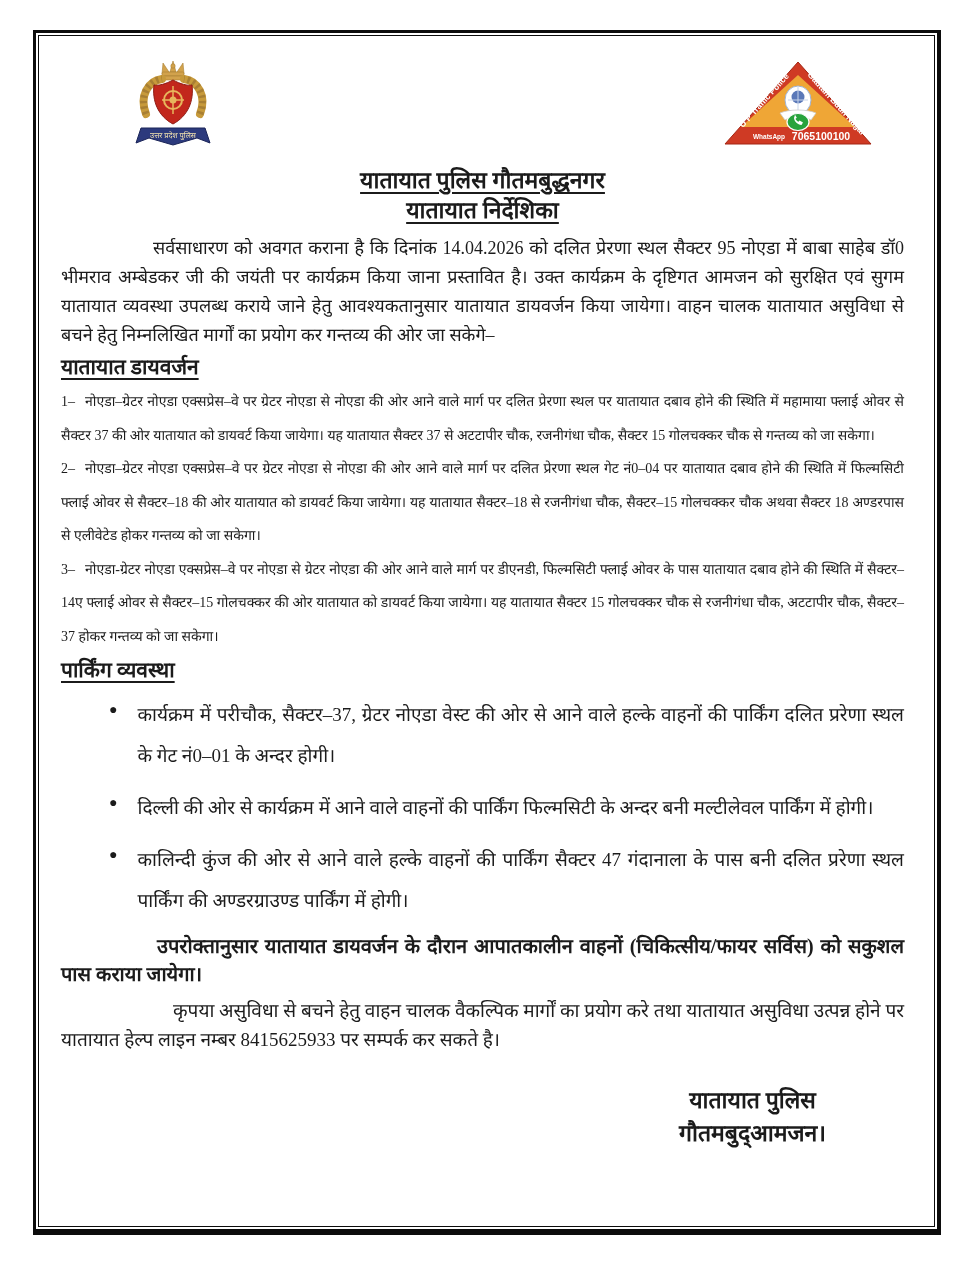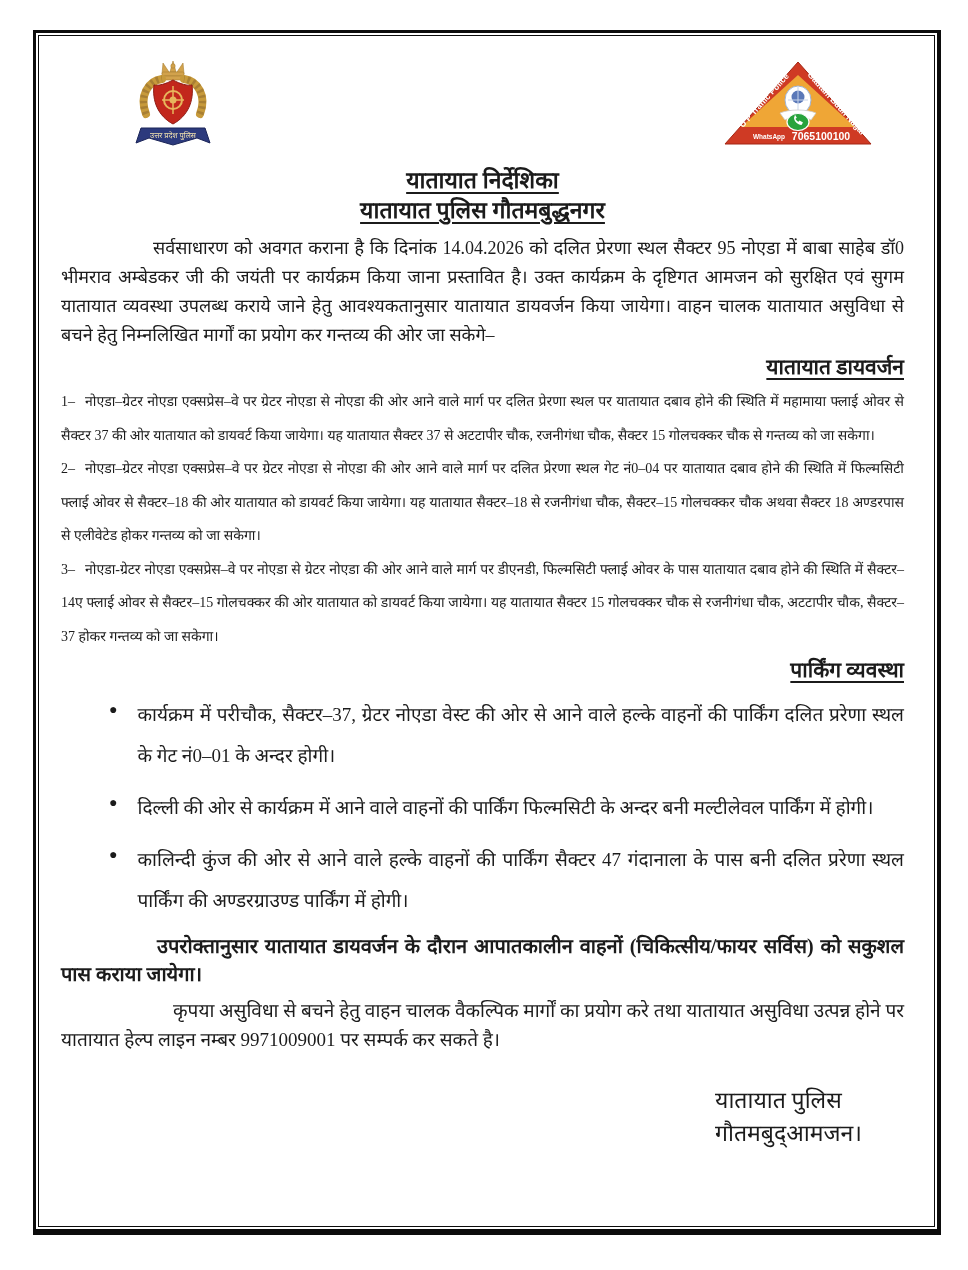--- a/index.html
+++ b/index.html
@@ -16,33 +16,33 @@
     position:absolute;inset:2px;border:1px solid #0c0c0c;
     padding:24px 30px 0 22px;overflow:hidden;
   }
   .logo-row{
     display:flex;justify-content:space-between;align-items:flex-start;
     padding-left:70px;padding-right:30px;height:98px;
   }
   .titles{text-align:center;font-weight:bold;font-size:23px;line-height:30px;margin-top:8px;}
   .u{text-decoration:underline;text-decoration-thickness:2px;text-underline-offset:4px;}
   .intro{margin:8px 0 0 0;font-size:18px;line-height:29px;text-align:justify;text-indent:92px;}
-  .sec-head{text-align:right;font-weight:bold;font-size:21px;line-height:30px;margin:2px 0 3px 0;}
+  .sec-head{text-align:left;font-weight:bold;font-size:21px;line-height:30px;margin:2px 0 3px 0;}
   .point{margin:0;font-size:14px;line-height:33.5px;text-align:justify;}
   .pt-num{padding-right:10px;}
   .bullets{padding:6px 0 0 48px;}
   .bullet{display:flex;margin-bottom:11px;}
   .dot{flex:0 0 auto;margin-right:20px;line-height:31px;font-size:14px;}
   .dot::before{content:"\25CF";}
   .btext{margin:0;flex:1;font-size:19px;line-height:41px;text-align:justify;}
   .emergency{margin:2px 0 8px 0;font-weight:bold;font-size:20px;line-height:28px;text-align:justify;text-indent:96px;}
   .helpline{margin:3px 0 0 0;font-size:19px;line-height:29px;text-align:justify;text-indent:112px;}
   .signature{
-    margin:30px 42px 0 auto;width:max-content;
-    font-weight:normal;font-size:23px;line-height:33px;
+    margin:30px 78px 0 auto;width:max-content;text-align:center;
+    font-weight:bold;font-size:23px;line-height:33px;
   }
 </style>
 </head>
 <body>
 
 <div class="frame-outer">
   <div class="frame-inner">
 
     <div class="logo-row">
 
@@ -77,22 +77,22 @@
         <path d="M76 26 L76 54 M66 40 L86 40" stroke="#c7d4ea" stroke-width="1"></path>
         <path d="M58 53 C67 49 85 49 94 53 L89 60 C83 56 69 56 63 60 Z" fill="#ffffff" stroke="#cccccc" stroke-width="0.8"></path>
         <ellipse cx="76" cy="62" rx="11" ry="8.5" fill="#28a33c" stroke="#ffffff" stroke-width="1.2"></ellipse>
         <path d="M72 58 c0.5 4 3.5 6.5 7.5 7 l1.5-2.5 -3.5-2 -1 1.2 c-1.5-0.5 -2.5-1.6 -3-3 l1.3-1 -1.8-3 Z" fill="#ffffff"></path>
         <text x="47" y="79" font-size="6.5" font-weight="bold" fill="#ffffff" font-family="Liberation Sans, sans-serif" text-anchor="middle">WhatsApp</text>
         <text x="99" y="80" font-size="10.5" font-weight="bold" fill="#ffffff" font-family="Liberation Sans, sans-serif" text-anchor="middle">7065100100</text>
       </svg>
     </div>
 
     <div class="titles">
+      <div><span class="u">यातायात पुलिस गौतमबुद्धनगर</span></div>
       <div><span class="u">यातायात निर्देशिका</span></div>
-      <div><span class="u">यातायात पुलिस गौतमबुद्धनगर</span></div>
     </div>
 
     <p class="intro">सर्वसाधारण को अवगत कराना है कि दिनांक 14.04.2026 को दलित प्रेरणा स्थल सैक्टर 95 नोएडा में बाबा साहेब डॉ0 भीमराव अम्बेडकर जी की जयंती पर कार्यक्रम किया जाना प्रस्तावित है। उक्त कार्यक्रम के दृष्टिगत आमजन को सुरक्षित एवं सुगम यातायात व्यवस्था उपलब्ध कराये जाने हेतु आवश्यकतानुसार यातायात डायवर्जन किया जायेगा। वाहन चालक यातायात असुविधा से बचने हेतु निम्नलिखित मार्गों का प्रयोग कर गन्तव्य की ओर जा सकेगे–</p>
 
     <div class="sec-head">
       <span class="u">यातायात डायवर्जन</span>
     </div>
 
     <p class="point"><span class="pt-num">1–</span><span>नोएडा–ग्रेटर नोएडा एक्सप्रेस–वे पर ग्रेटर नोएडा से नोएडा की ओर आने वाले मार्ग पर दलित प्रेरणा स्थल पर यातायात दबाव होने की स्थिति में महामाया फ्लाई ओवर से सैक्टर 37 की ओर यातायात को डायवर्ट किया जायेगा। यह यातायात सैक्टर 37 से अटटापीर चौक, रजनीगंधा चौक, सैक्टर 15 गोलचक्कर चौक से गन्तव्य को जा सकेगा।</span></p>
 
@@ -114,21 +114,21 @@
         <p class="btext">दिल्ली की ओर से कार्यक्रम में आने वाले वाहनों की पार्किंग फिल्मसिटी के अन्दर बनी मल्टीलेवल पार्किंग में होगी।</p>
       </div>
       <div class="bullet">
         <span class="dot"></span>
         <p class="btext">कालिन्दी कुंज की ओर से आने वाले हल्के वाहनों की पार्किंग सैक्टर 47 गंदानाला के पास बनी दलित प्ररेणा स्थल पार्किंग की अण्डरग्राउण्ड पार्किंग में होगी।</p>
       </div>
     </div>
 
     <p class="emergency">उपरोक्तानुसार यातायात डायवर्जन के दौरान आपातकालीन वाहनों (चिकित्सीय/फायर सर्विस) को सकुशल पास कराया जायेगा।</p>
 
-    <p class="helpline">कृपया असुविधा से बचने हेतु वाहन चालक वैकल्पिक मार्गों का प्रयोग करे तथा यातायात असुविधा उत्पन्न होने पर यातायात हेल्प लाइन नम्बर 9971009001 पर सम्पर्क कर सकते है।</p>
+    <p class="helpline">कृपया असुविधा से बचने हेतु वाहन चालक वैकल्पिक मार्गों का प्रयोग करे तथा यातायात असुविधा उत्पन्न होने पर यातायात हेल्प लाइन नम्बर 8415625933 पर सम्पर्क कर सकते है।</p>
 
     <div class="signature">
       <div>यातायात पुलिस</div>
       <div>गौतमबुद्आमजन।</div>
     </div>
 
   </div>
 </div>
 
 </body></html>

